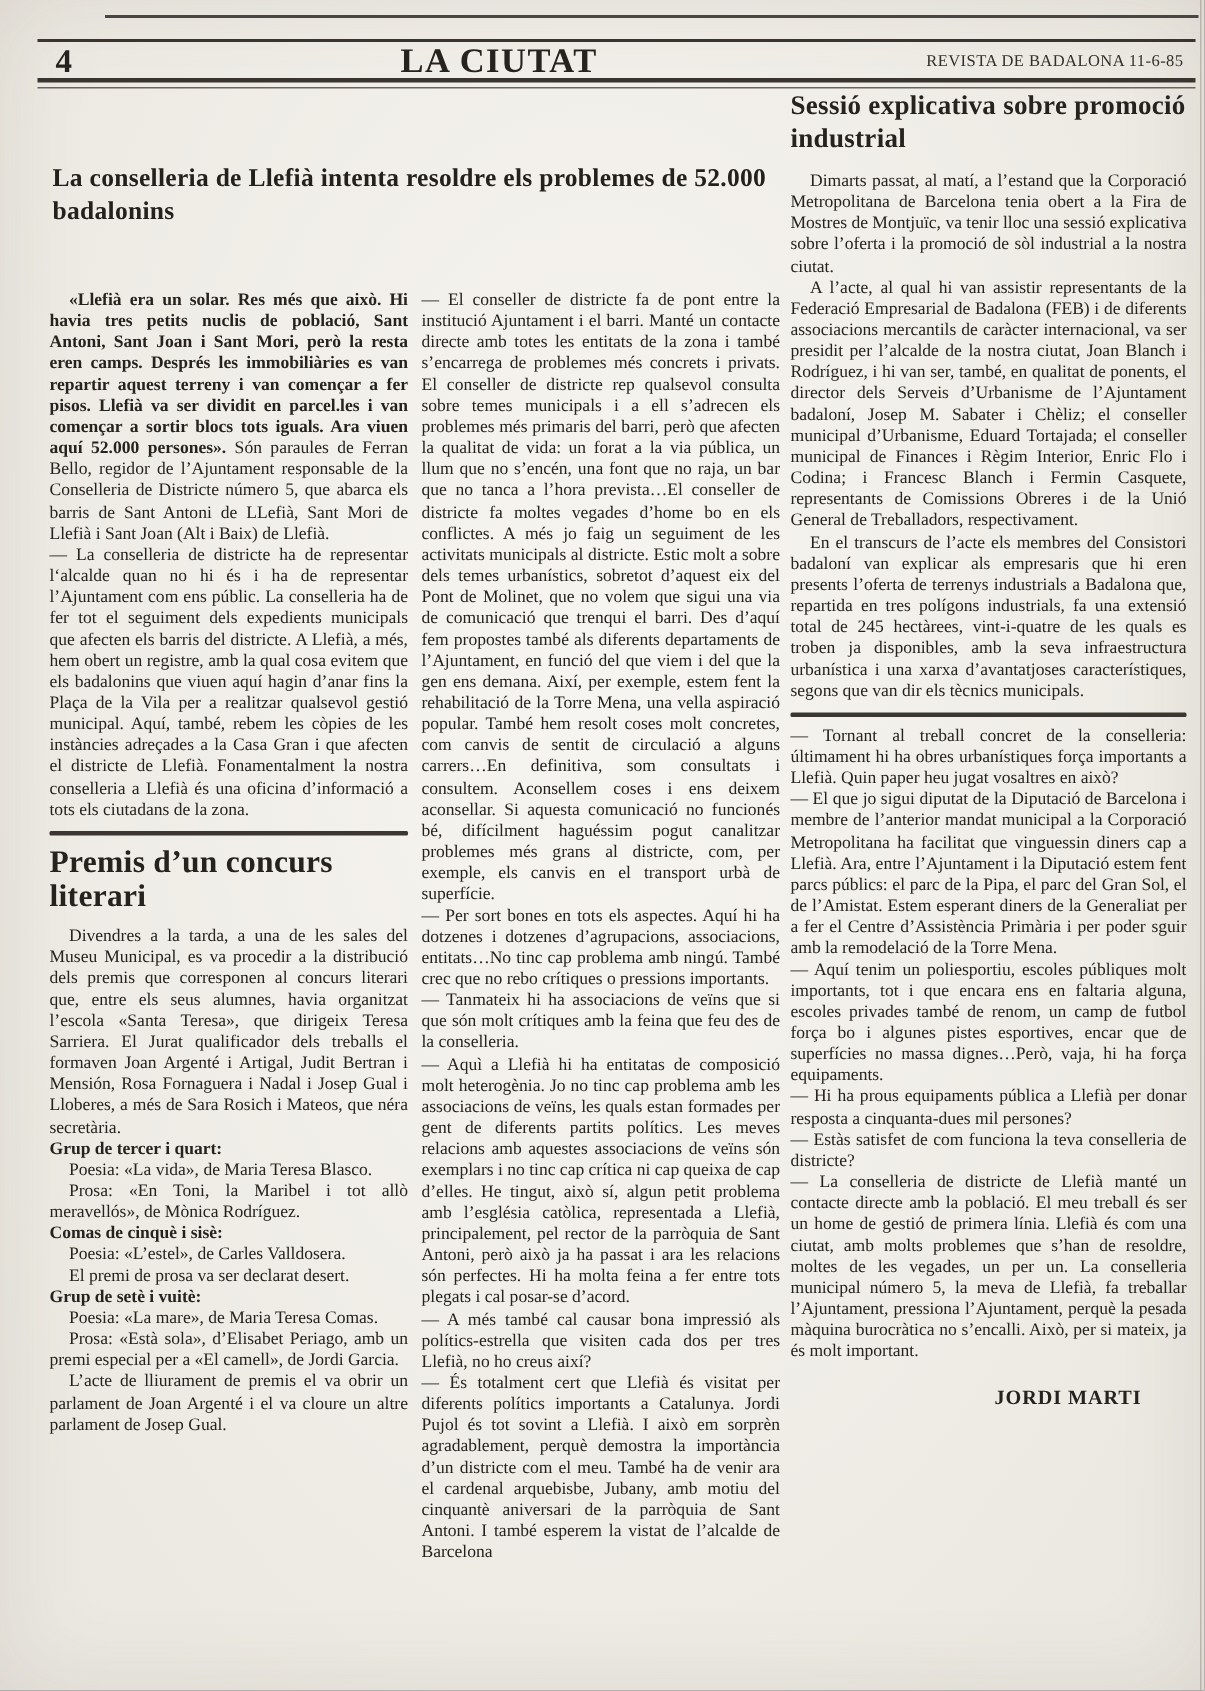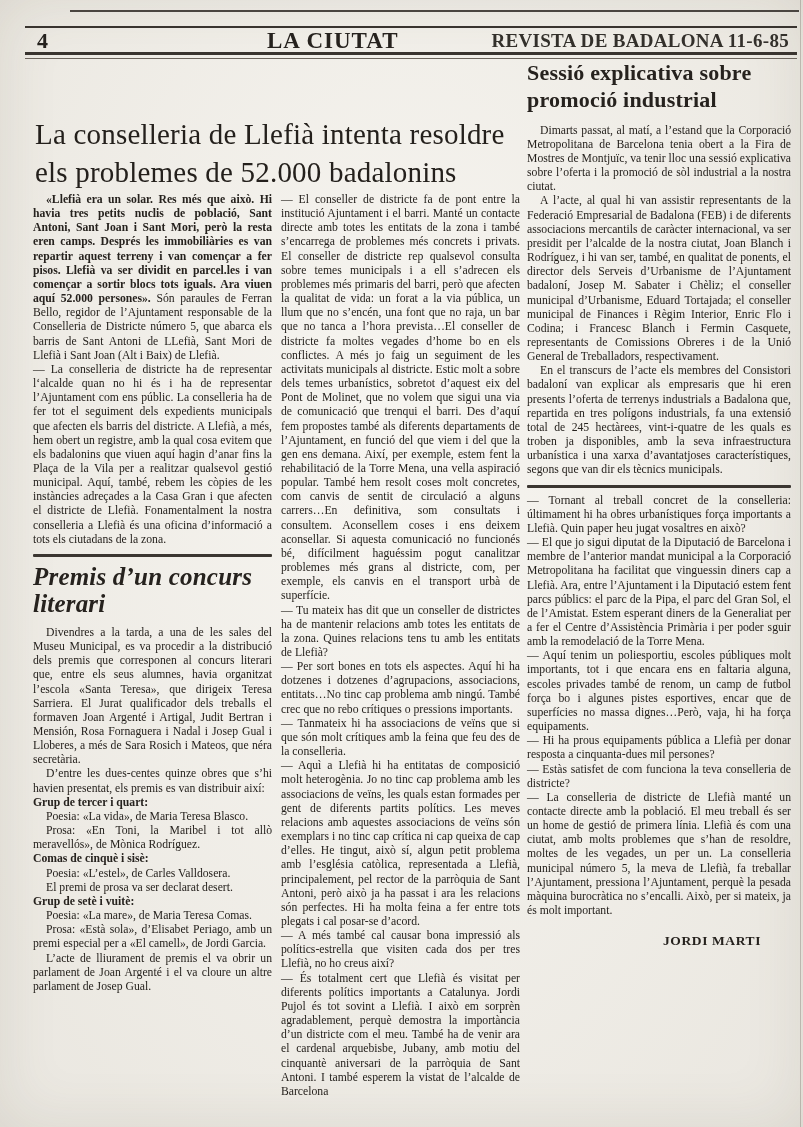--- a/index.html
+++ b/index.html
@@ -20,46 +20,46 @@
   .hdr-rule-faint { position:absolute; left:70px; right:4px; top:10px; height:2px; background:#4a4540; }
   .header-band {
     position:absolute; left:25px; right:6px; top:26px; height:26px;
     border-top:2px solid #39342f;
     display:flex; align-items:center;
   }
   .hdr-rule-b1 { position:absolute; left:25px; right:6px; top:52px; height:3px; background:#39342f; }
   .hdr-rule-b2 { position:absolute; left:25px; right:6px; top:58px; height:1px; background:#6b645c; }
   .page-number { font-size:22px; font-weight:bold; padding-left:12px; width:230px; }
   .section-title { font-size:23px; font-weight:bold; letter-spacing:1px; flex:0 0 auto; }
-  .issue-info { font-size:19px; font-weight:bold; letter-spacing:0.3px; margin-left:auto; padding-right:8px; color:#33302b; }
+  .issue-info { font-size:11px; font-weight:normal; letter-spacing:0.3px; margin-left:auto; padding-right:8px; color:#33302b; }
 
   
   .headline {
     position:absolute; left:35px; top:97px; width:497px;
-    font-size:29px; font-weight:normal; line-height:1.28;
+    font-size:17px; font-weight:bold; line-height:1.28;
     letter-spacing:0.2px; color:#24201c;
   }
 
   
   .col { position:absolute; font-size:11.7px; line-height:14.15px; text-align:justify; }
   .col1 { left:33px;  top:193px; width:239px; }
   .col2 { left:281px; top:193px; width:239px; }
   .col3 { left:527px; top:60px;  width:264px; }
   .col p { margin:0; }
   .indent { text-indent:13px; }
   .qa { text-indent:0; }
 
   .col-rule { height:3px; background:#3b3631; margin:7px 0 6px; border-radius:1px; }
 
   .sub-headline {
-    font-size:25px; font-weight:bold; letter-spacing:0.2px;
-    line-height:1.1; text-align:left; margin:3px 0 8px 0 !important;font-style:italic;
+    font-size:21px; font-weight:bold; letter-spacing:0.2px;
+    line-height:1.1; text-align:left; margin:3px 0 8px 0 !important;
   }
   .col3-headline {
-    font-size:22px; font-weight:bold; line-height:1.22;
+    font-size:18px; font-weight:bold; line-height:1.22;
     text-align:left; margin:0 0 10px 0 !important; letter-spacing:0.2px;
   }
   .group-title { font-weight:bold; text-indent:0; }
 
   .byline {
     margin-top:16px !important; text-align:right; padding-right:30px;
     font-weight:bold; font-size:13.5px; letter-spacing:0.6px; text-indent:0;
   }
 
   
@@ -82,36 +82,34 @@
   <h1 class="headline">La conselleria de Llefià intenta resoldre els problemes de 52.000 badalonins</h1>
 
   <div class="col col1">
     <p class="indent"><strong>«Llefià era un solar. Res més que això. Hi havia tres petits nuclis de població, Sant Antoni, Sant Joan i Sant Mori, però la resta eren camps. Després les immobiliàries es van repartir aquest terreny i van començar a fer pisos. Llefià va ser dividit en parcel.les i van començar a sortir blocs tots iguals. Ara viuen aquí 52.000 persones».</strong><span> Són paraules de Ferran Bello, regidor de l’Ajuntament responsable de la Conselleria de Districte número 5, que abarca els barris de Sant Antoni de LLefià, Sant Mori de Llefià i Sant Joan (Alt i Baix) de Llefià.</span></p>
     <p class="qa">— La conselleria de districte ha de representar l‘alcalde quan no hi és i ha de representar l’Ajuntament com ens públic. La conselleria ha de fer tot el seguiment dels expedients municipals que afecten els barris del districte. A Llefià, a més, hem obert un registre, amb la qual cosa evitem que els badalonins que viuen aquí hagin d’anar fins la Plaça de la Vila per a realitzar qualsevol gestió municipal. Aquí, també, rebem les còpies de les instàncies adreçades a la Casa Gran i que afecten el districte de Llefià. Fonamentalment la nostra conselleria a Llefià és una oficina d’informació a tots els ciutadans de la zona.</p>
 
     <div class="col-rule"></div>
 
     <h2 class="sub-headline">Premis d’un concurs literari</h2>
     <p class="indent">Divendres a la tarda, a una de les sales del Museu Municipal, es va procedir a la distribució dels premis que corresponen al concurs literari que, entre els seus alumnes, havia organitzat l’escola «Santa Teresa», que dirigeix Teresa Sarriera. El Jurat qualificador dels treballs el formaven Joan Argenté i Artigal, Judit Bertran i Mensión, Rosa Fornaguera i Nadal i Josep Gual i Lloberes, a més de Sara Rosich i Mateos, que néra secretària.</p>
-    <p class="indent">D’entre les dues-centes quinze obres que s’hi havien presentat, els premis es van distribuir així:</p>
     <p class="group-title">Grup de tercer i quart:</p>
     <p class="indent">Poesia: «La vida», de Maria Teresa Blasco.</p>
     <p class="indent">Prosa: «En Toni, la Maribel i tot allò meravellós», de Mònica Rodríguez.</p>
     <p class="group-title">Comas de cinquè i sisè:</p>
     <p class="indent">Poesia: «L’estel», de Carles Valldosera.</p>
     <p class="indent">El premi de prosa va ser declarat desert.</p>
     <p class="group-title">Grup de setè i vuitè:</p>
     <p class="indent">Poesia: «La mare», de Maria Teresa Comas.</p>
     <p class="indent">Prosa: «Està sola», d’Elisabet Periago, amb un premi especial per a «El camell», de Jordi Garcia.</p>
     <p class="indent">L’acte de lliurament de premis el va obrir un parlament de Joan Argenté i el va cloure un altre parlament de Josep Gual.</p>
   </div>
 
   <div class="col col2">
     <p class="qa">— El conseller de districte fa de pont entre la institució Ajuntament i el barri. Manté un contacte directe amb totes les entitats de la zona i també s’encarrega de problemes més concrets i privats. El conseller de districte rep qualsevol consulta sobre temes municipals i a ell s’adrecen els problemes més primaris del barri, però que afecten la qualitat de vida: un forat a la via pública, un llum que no s’encén, una font que no raja, un bar que no tanca a l’hora prevista…El conseller de districte fa moltes vegades d’home bo en els conflictes. A més jo faig un seguiment de les activitats municipals al districte. Estic molt a sobre dels temes urbanístics, sobretot d’aquest eix del Pont de Molinet, que no volem que sigui una via de comunicació que trenqui el barri. Des d’aquí fem propostes també als diferents departaments de l’Ajuntament, en funció del que viem i del que la gen ens demana. Així, per exemple, estem fent la rehabilitació de la Torre Mena, una vella aspiració popular. També hem resolt coses molt concretes, com canvis de sentit de circulació a alguns carrers…En definitiva, som consultats i consultem. Aconsellem coses i ens deixem aconsellar. Si aquesta comunicació no funcionés bé, difícilment haguéssim pogut canalitzar problemes més grans al districte, com, per exemple, els canvis en el transport urbà de superfície.</p>
-    <p class="qa">— Tu mateix has dit que un conseller de districtes ha de mantenir relacions amb totes les entitats de la zona. Quines relacions tens tu amb les entitats de Llefià?</p>
     <p class="qa">— Per sort bones en tots els aspectes. Aquí hi ha dotzenes i dotzenes d’agrupacions, associacions, entitats…No tinc cap problema amb ningú. També crec que no rebo crítiques o pressions importants.</p>
     <p class="qa">— Tanmateix hi ha associacions de veïns que si que són molt crítiques amb la feina que feu des de la conselleria.</p>
     <p class="qa">— Aquì a Llefià hi ha entitatas de composició molt heterogènia. Jo no tinc cap problema amb les associacions de veïns, les quals estan formades per gent de diferents partits polítics. Les meves relacions amb aquestes associacions de veïns són exemplars i no tinc cap crítica ni cap queixa de cap d’elles. He tingut, això sí, algun petit problema amb l’església catòlica, representada a Llefià, principalement, pel rector de la parròquia de Sant Antoni, però això ja ha passat i ara les relacions són perfectes. Hi ha molta feina a fer entre tots plegats i cal posar-se d’acord.</p>
     <p class="qa">— A més també cal causar bona impressió als polítics-estrella que visiten cada dos per tres Llefià, no ho creus així?</p>
     <p class="qa">— És totalment cert que Llefià és visitat per diferents polítics importants a Catalunya. Jordi Pujol és tot sovint a Llefià. I això em sorprèn agradablement, perquè demostra la importància d’un districte com el meu. També ha de venir ara el cardenal arquebisbe, Jubany, amb motiu del cinquantè aniversari de la parròquia de Sant Antoni. I també esperem la vistat de l’alcalde de Barcelona</p>
   </div>
 
   <div class="col col3">
     <h2 class="col3-headline">Sessió explicativa sobre promoció industrial</h2>
     <p class="indent">Dimarts passat, al matí, a l’estand que la Corporació Metropolitana de Barcelona tenia obert a la Fira de Mostres de Montjuïc, va tenir lloc una sessió explicativa sobre l’oferta i la promoció de sòl industrial a la nostra ciutat.</p>

